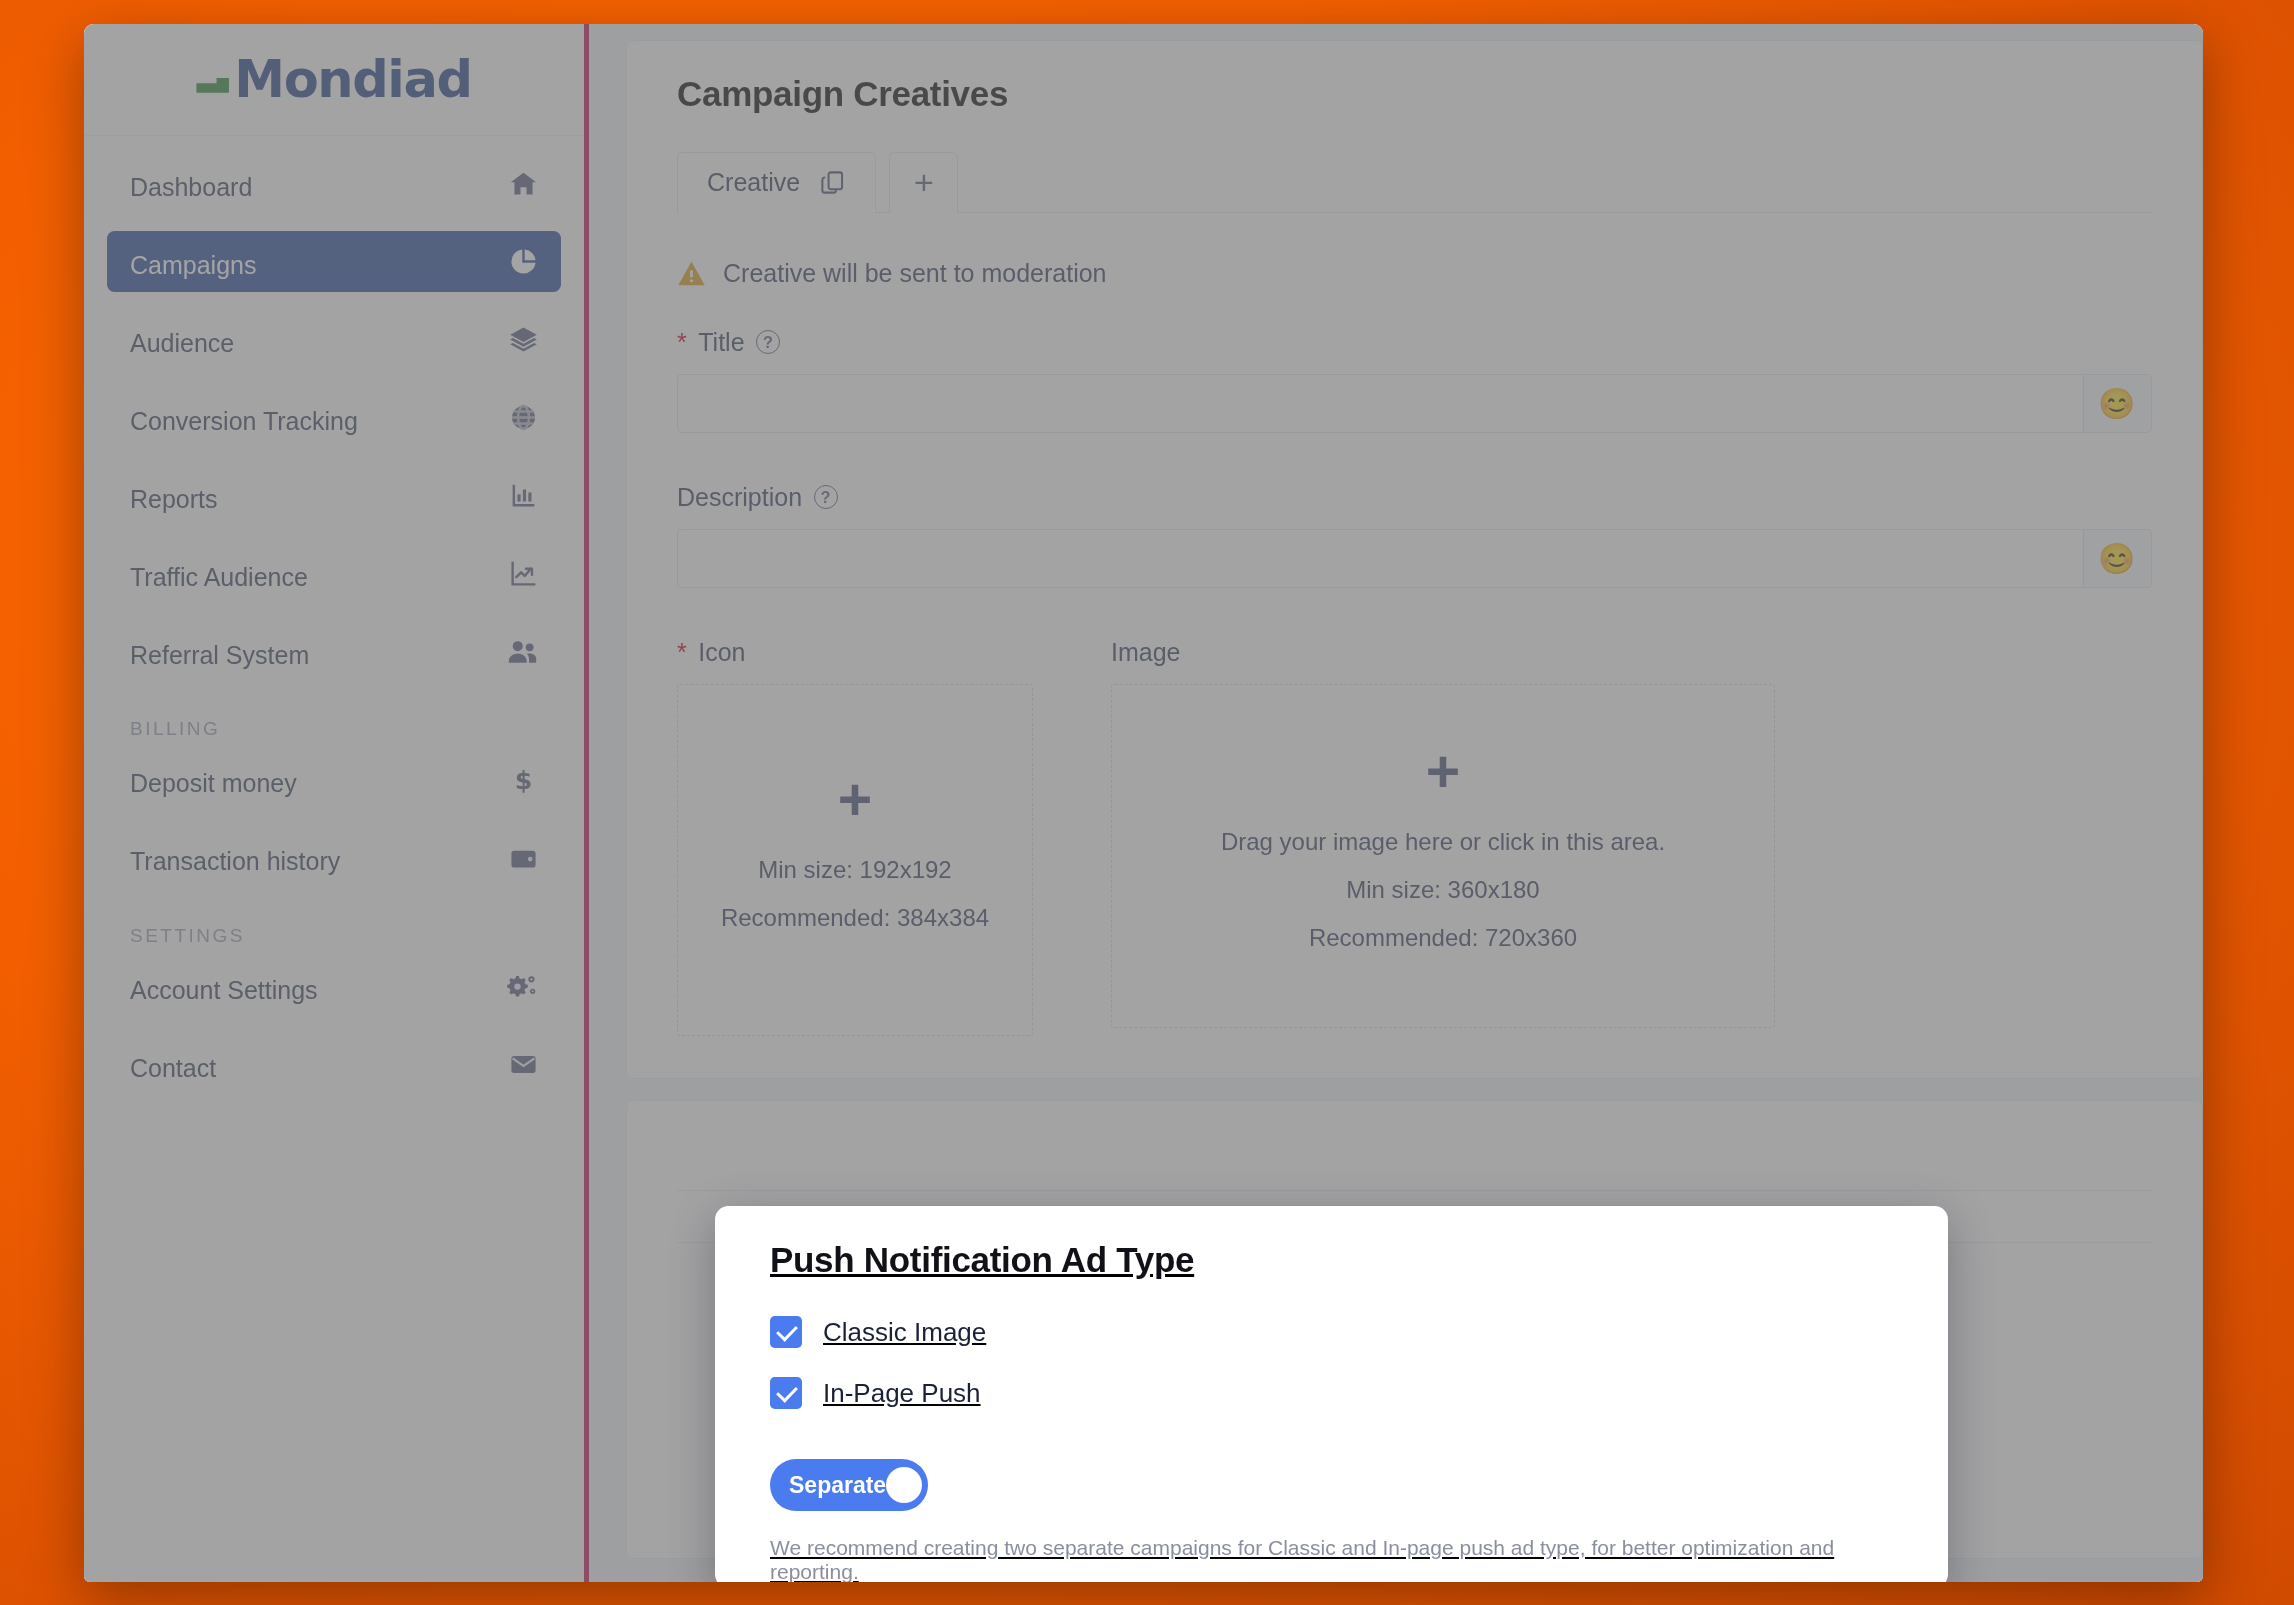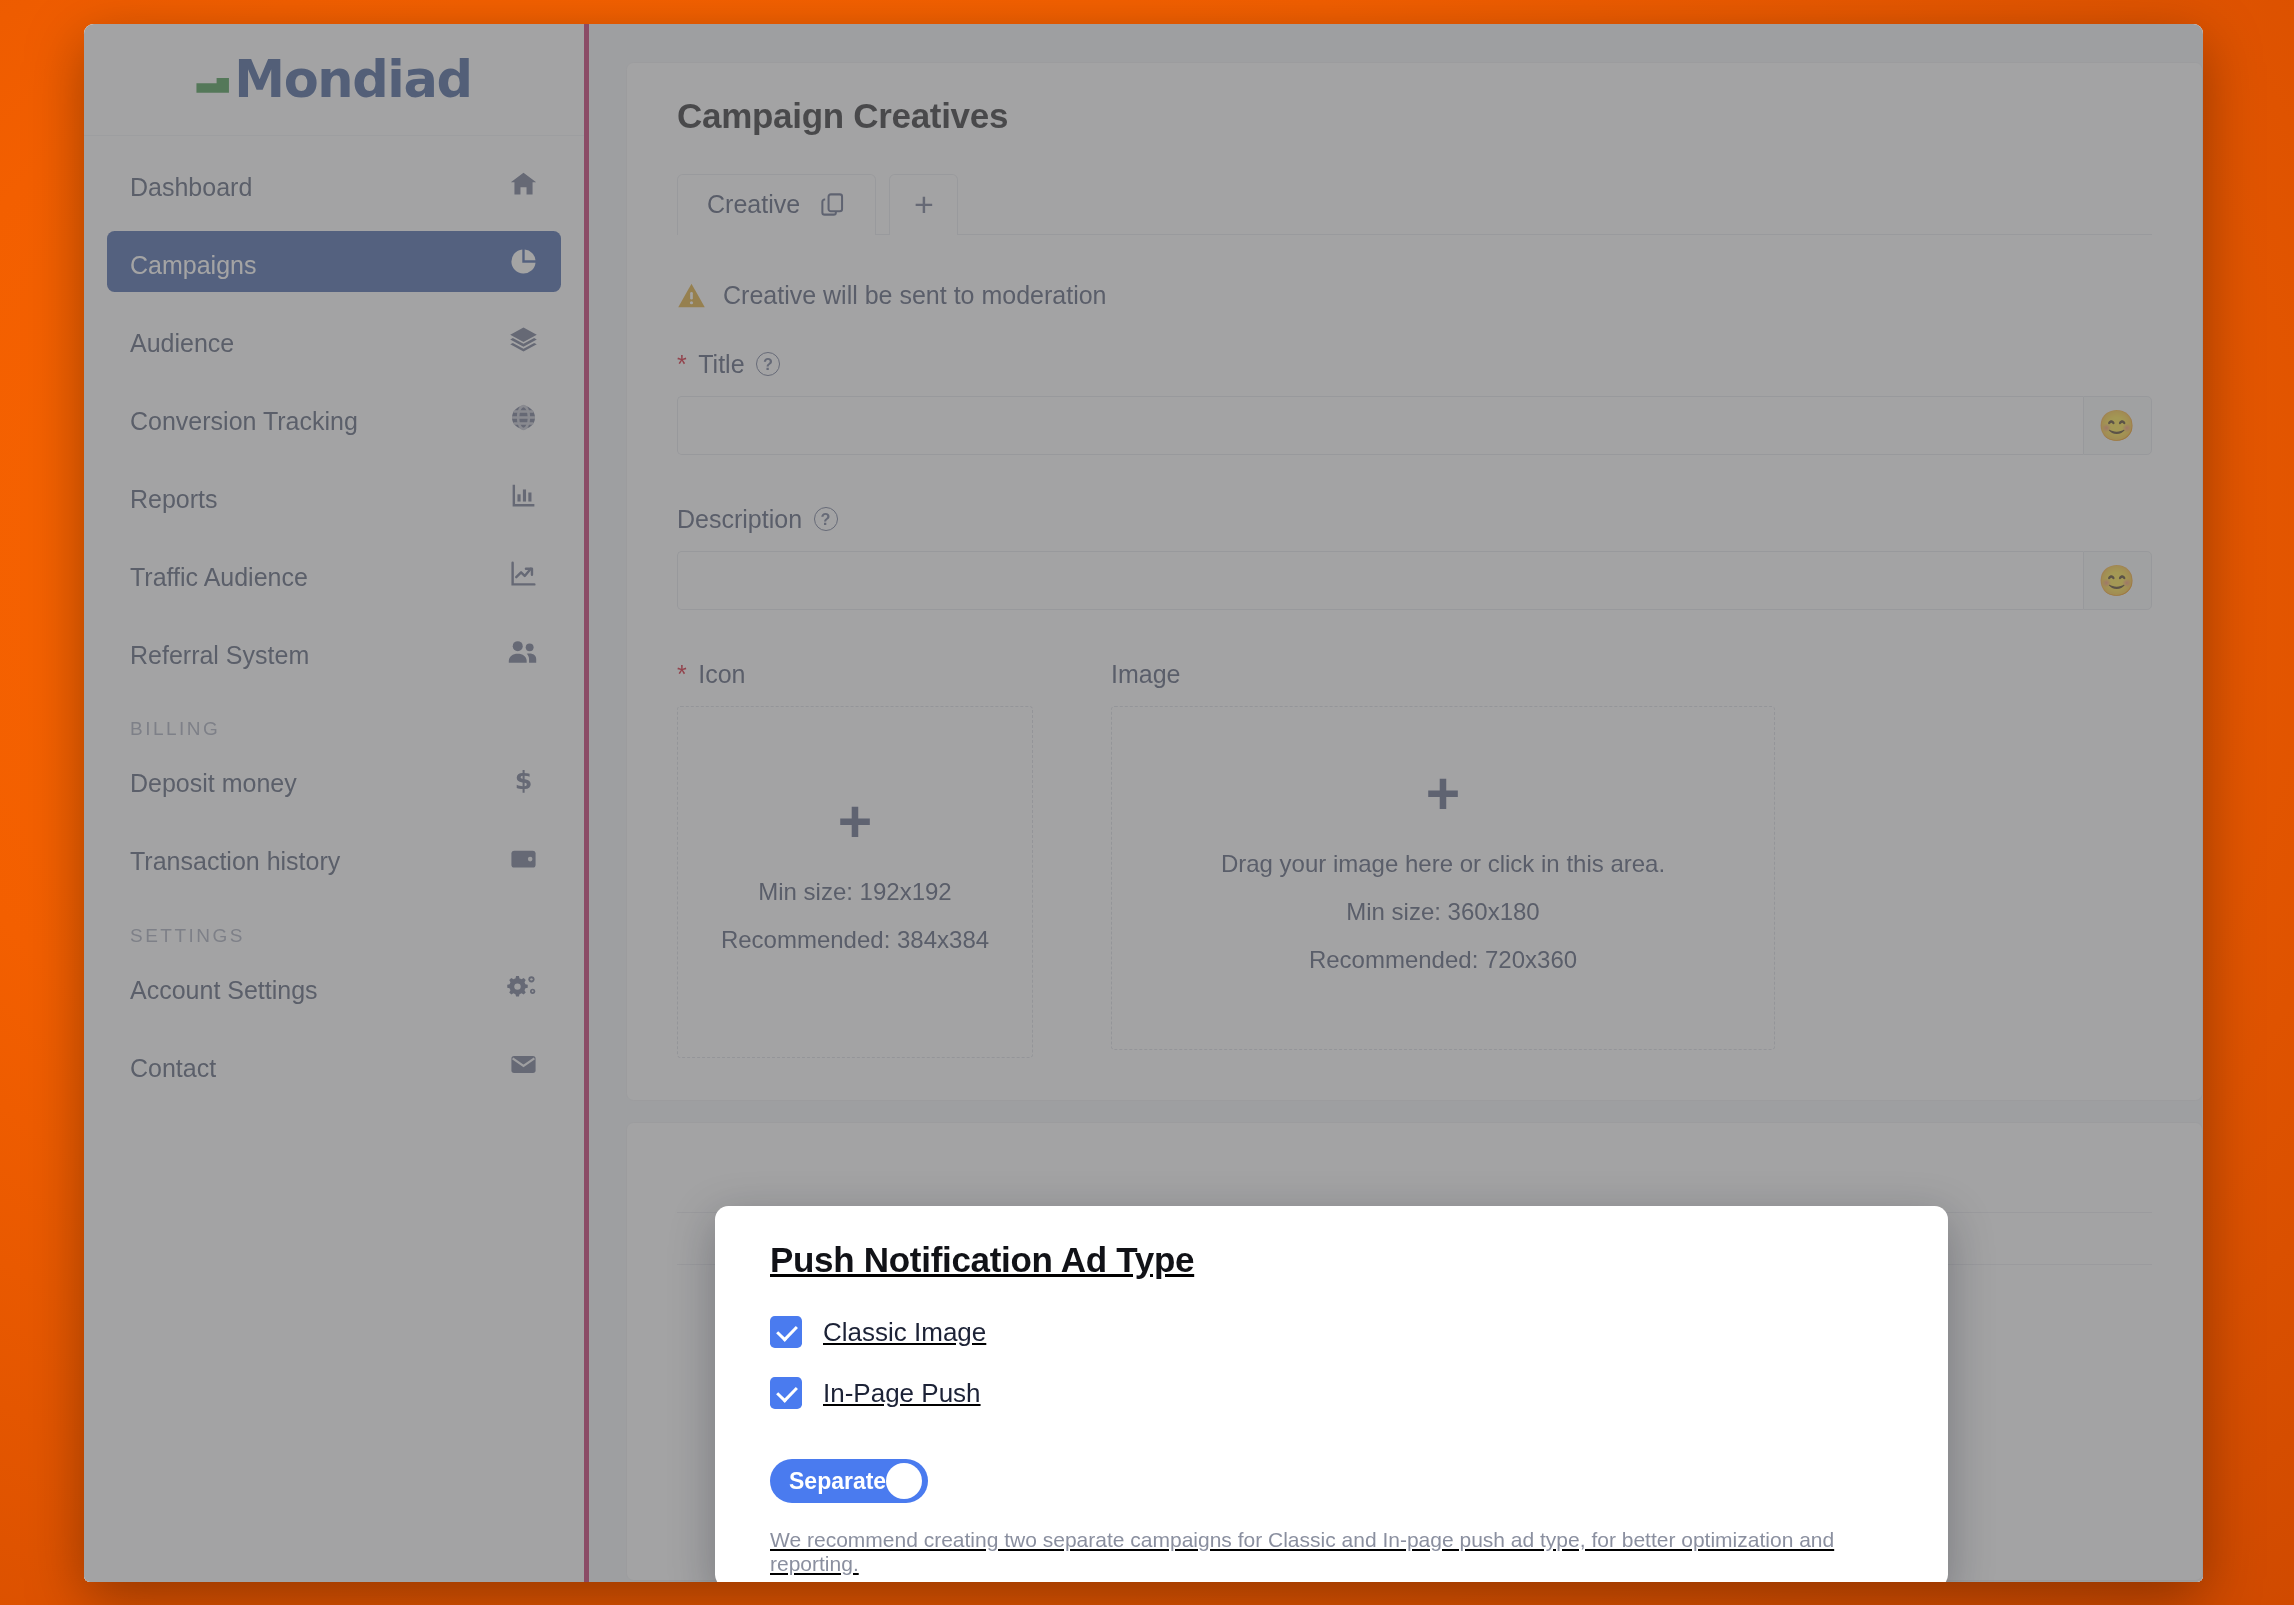--- a/index.html
+++ b/index.html
@@ -75,21 +75,21 @@
   .nav-group {
     font-size: 19px; letter-spacing: 2.5px; color: #9ba1b5;
     padding: 19px 23px 9.6px 23px; font-weight: 500;
   }
 
   
   #main {
     position: absolute; left: 506px; top: 0;
     right: 0; bottom: 0;
     background: #f0f1f6;
-    padding: 38px 0 0 0;
+    padding: 16px 0 0 0;
     overflow: hidden;
   }
   .card {
     background: #fdfdff;
     margin: 0 0 0 36px;
     border-radius: 7.6px;
     border: 1px solid #e9eaf0;
     padding: 38px 50px 42px 50px;
   }
   #creatives-card { padding-top: 32.5px; }
@@ -198,21 +198,21 @@
     content: ""; position: absolute;
     left: 10.5px; top: 4.8px; width: 8.6px; height: 16.3px;
     border: solid #ffffff; border-width: 0 3.3px 3.3px 0;
     transform: rotate(44deg);
   }
   .check-label { font-size: 26px; color: #1c2236; }
 
   #toggle {
     display: inline-flex; align-items: center;
     background: #4a7bef; border-radius: 955px;
-    height: 44px; padding: 0 5.7px 0 19px; gap: 0;
+    height: 52px; padding: 0 5.7px 0 19px; gap: 0;
     margin: 21px 0 25px 0; cursor: pointer;
   }
   #toggle .tg-label { color: #ffffff; font-size: 23px; font-weight: 600; }
   #toggle .knob { width: 36px; height: 36px; border-radius: 50%; background: #fff; }
 
   #modal-note { font-size: 21px; color: #8a8f9f; }
 
   svg { display: block; }
 </style>
 </head>

